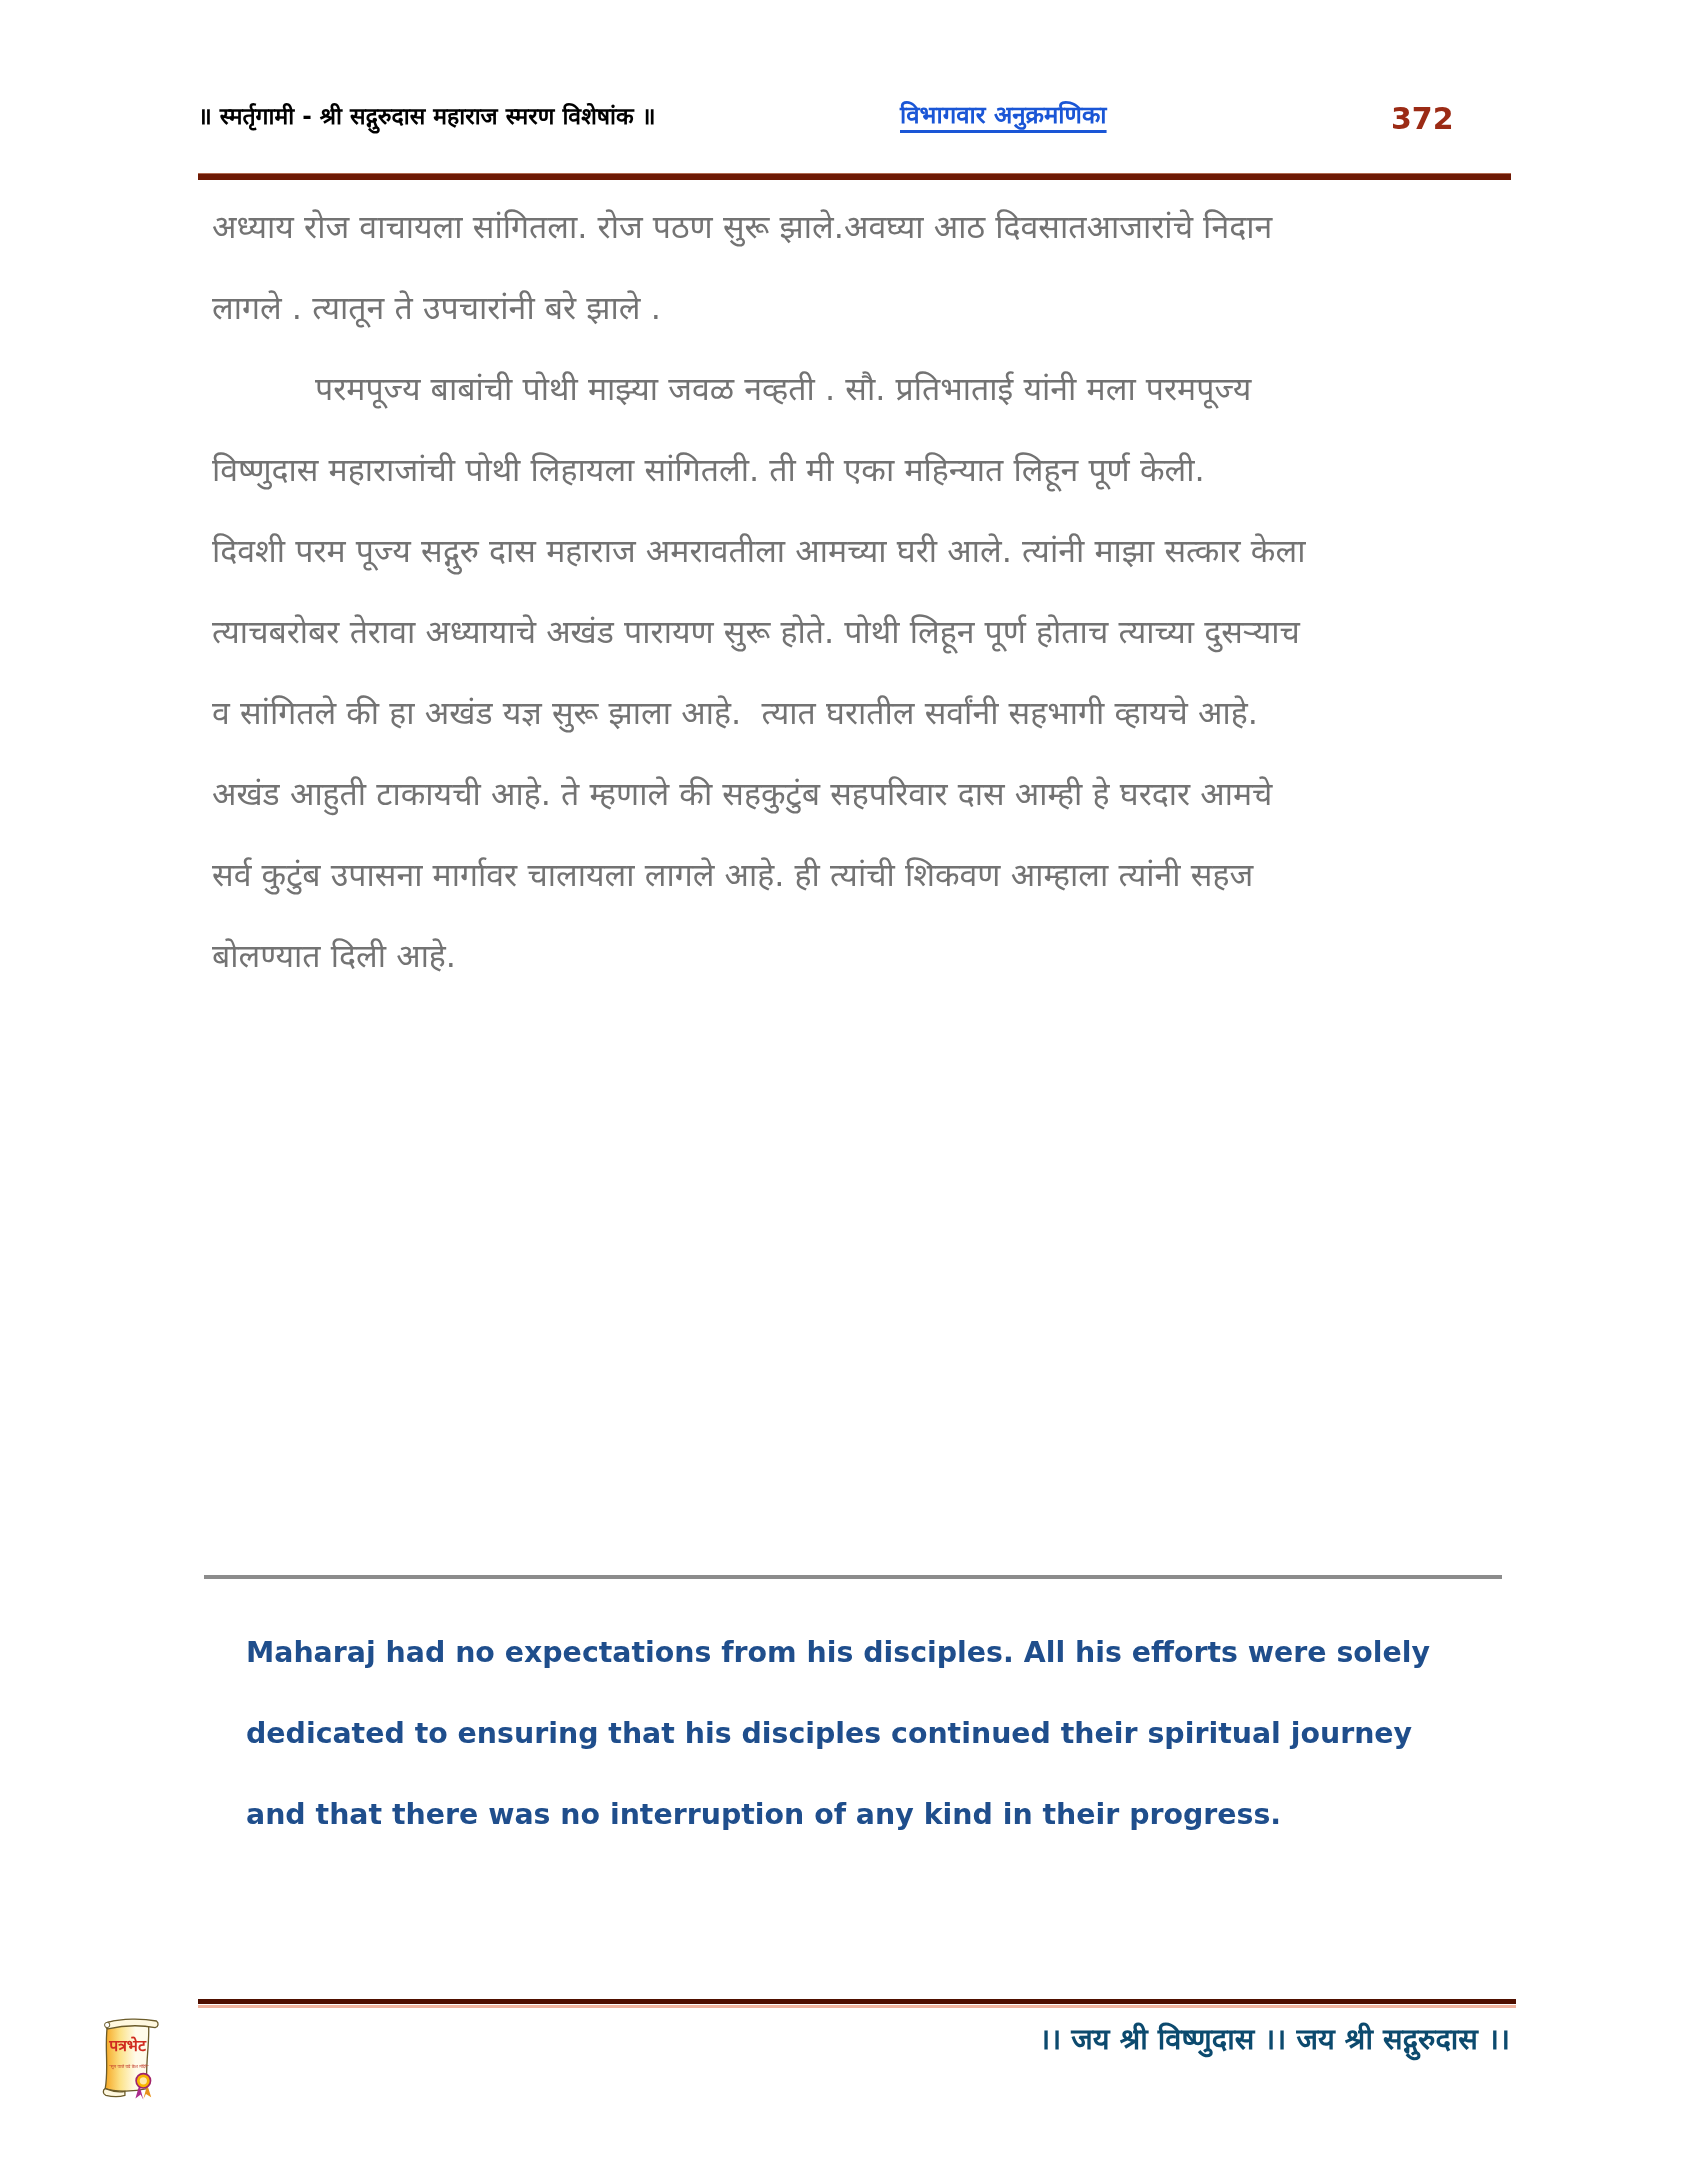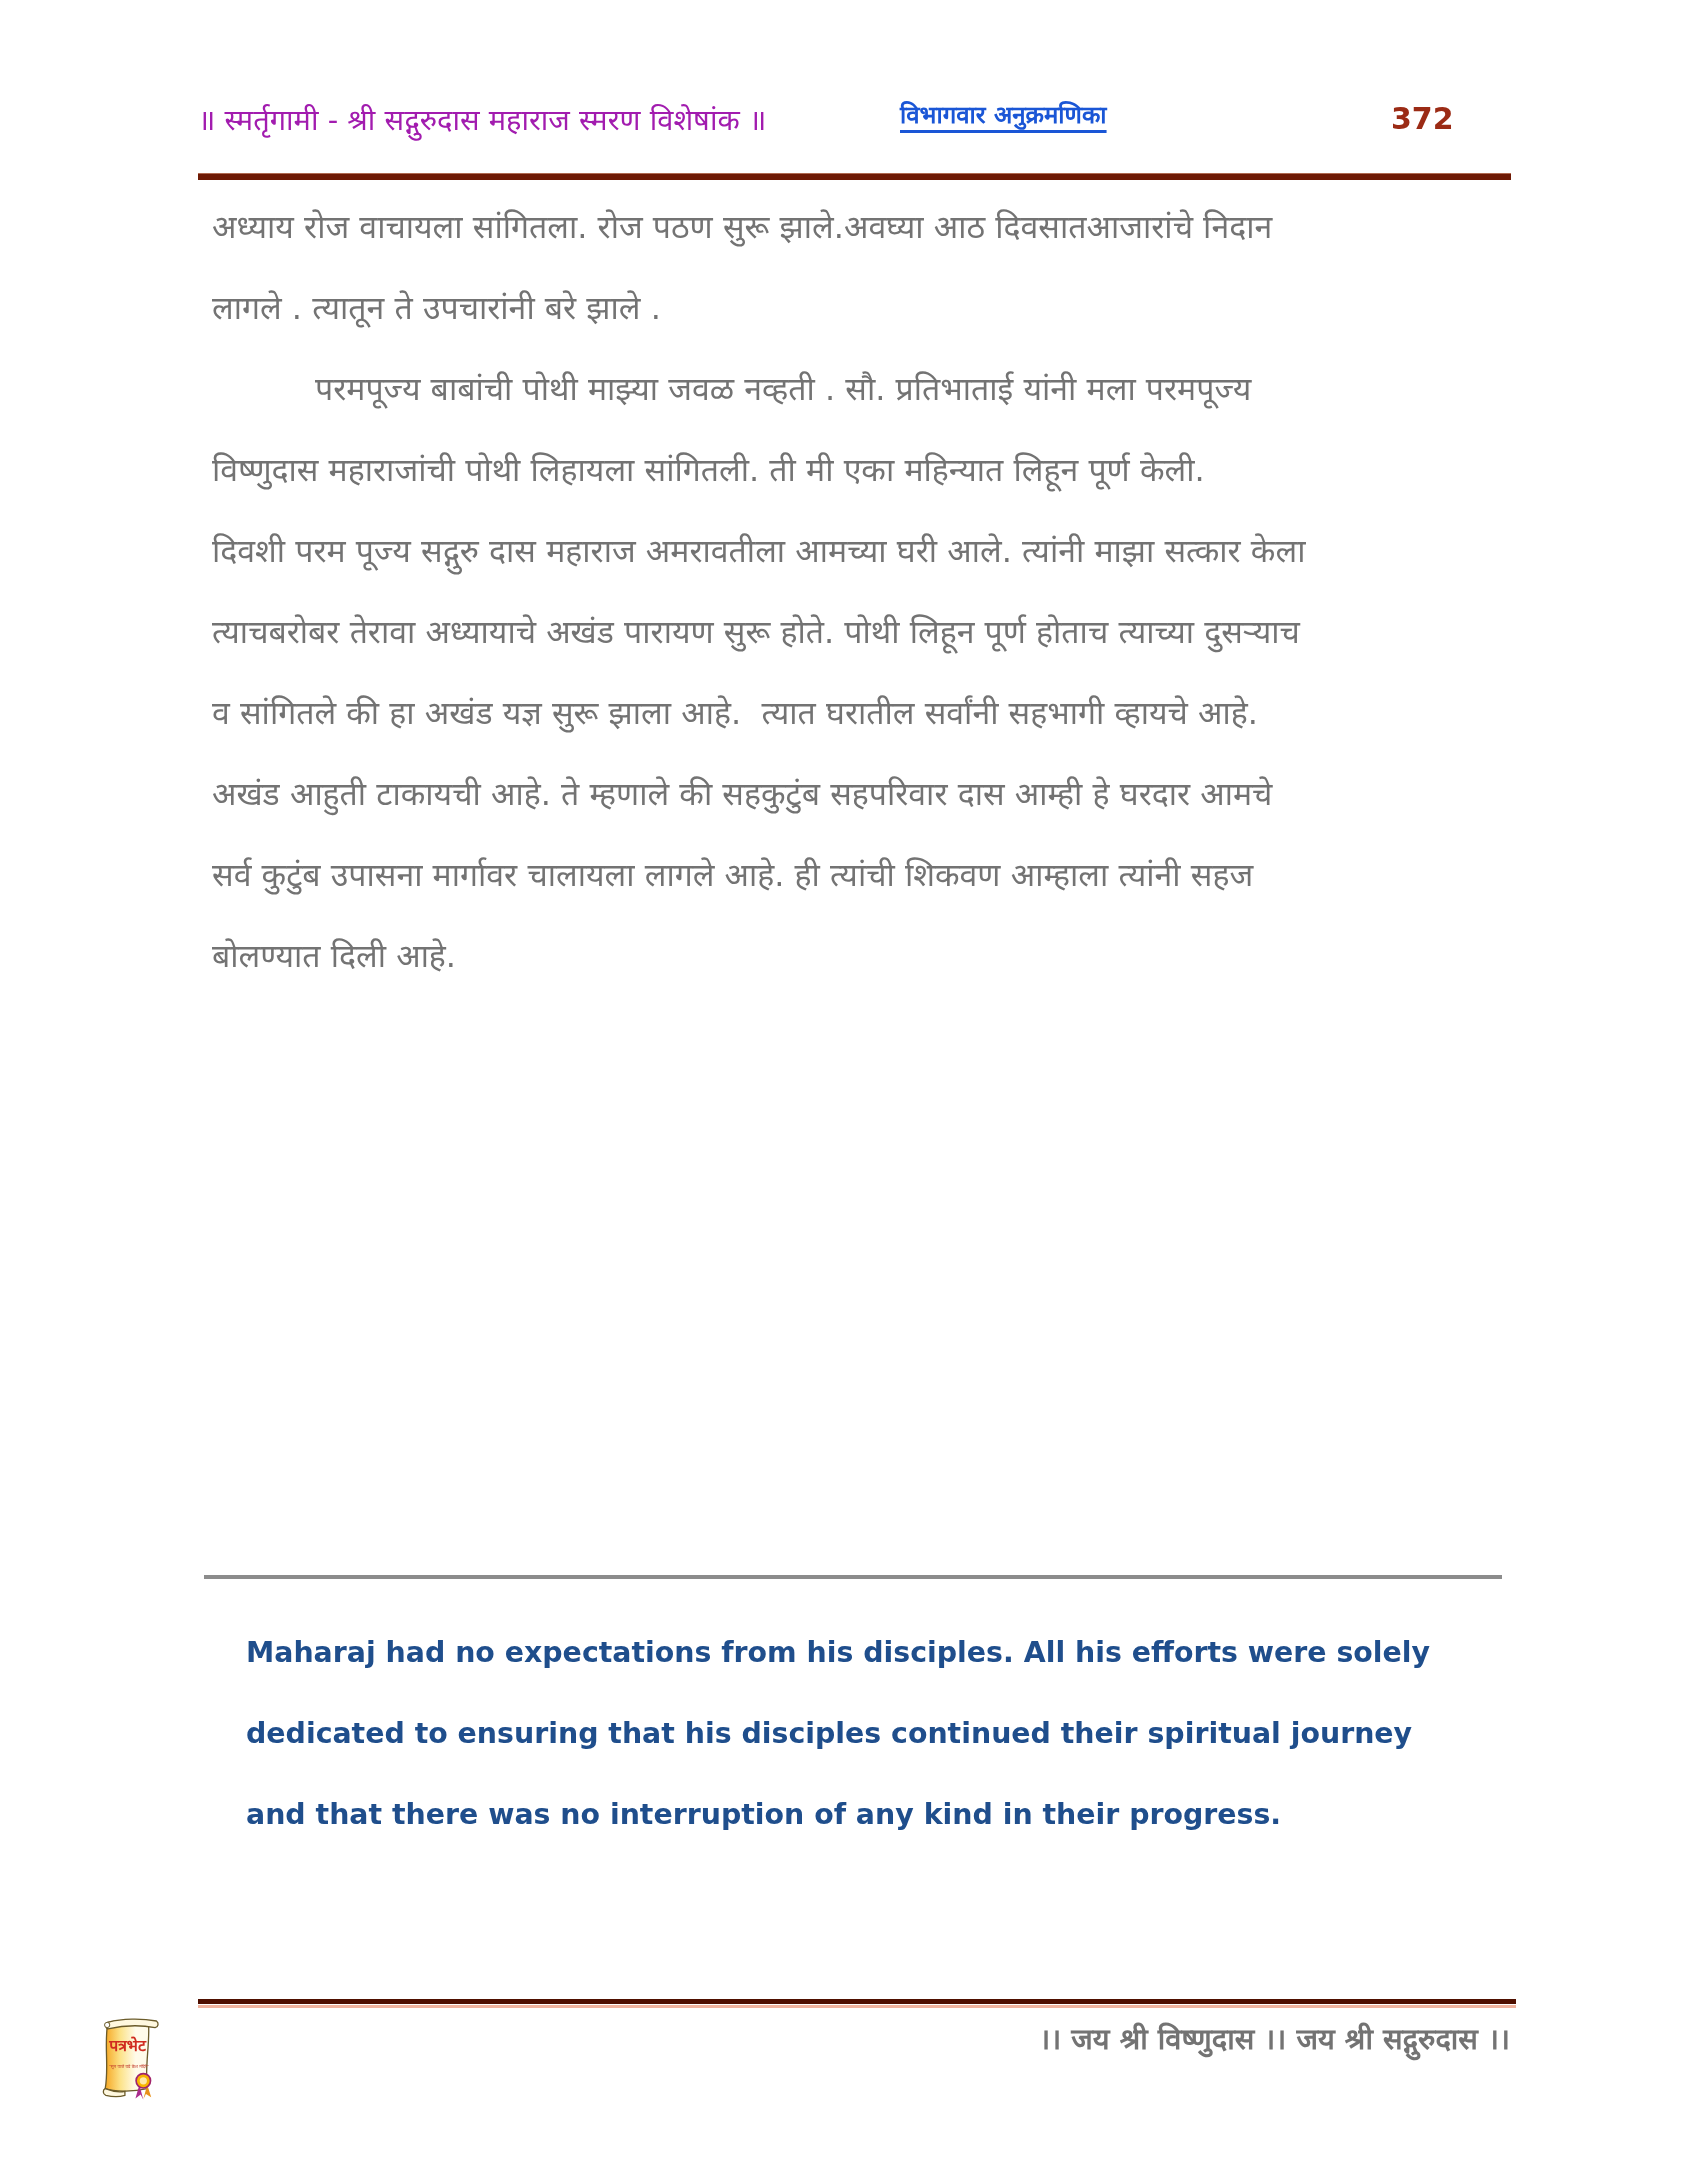--- a/index.html
+++ b/index.html
@@ -4,21 +4,21 @@
 <style>
   html, body { margin:0; padding:0; background:#ffffff; }
   .page {
     position:relative; width:1687px; height:2183px; background:#ffffff;
     overflow:hidden; font-family:"DejaVu Sans","Liberation Sans",sans-serif;
   }
 
   
   .header-title {
     position:absolute; left:198px; top:99px;
-    font-size:29px; font-weight:400; color:#a21caf; white-space:pre;
+    font-size:23px; font-weight:700; color:#000000; white-space:pre;
   }
   .toc-link {
     position:absolute; left:900px; top:97px;
     font-size:24px; font-weight:700; color:#1A56D6;
     text-decoration:underline; text-decoration-thickness:2.6px; text-underline-offset:6.6px;
     white-space:pre; cursor:pointer;
   }
   .page-number {
     position:absolute; left:1391px; top:101px;
     font-size:30px; font-weight:700; color:#9B2B15;
@@ -51,21 +51,21 @@
 
   
   .footer-rule-dark {
     position:absolute; left:198px; top:1999px; width:1318px; height:5.3px; background:#4F0F00;
   }
   .footer-rule-light {
     position:absolute; left:198px; top:2005px; width:1318px; height:2.6px; background:#F0B39E;
   }
   .footer-text {
     position:absolute; right:177px; top:2018px;
-    font-size:29px; font-weight:700; color:#737373; white-space:pre;
+    font-size:29px; font-weight:700; color:#0c4a6e; white-space:pre;
   }
   .logo { position:absolute; left:96px; top:2011px; }
 </style>
 </head>
 <body>
 
 <div class="page">
 
   <div class="header-title">॥ स्मर्तृगामी - श्री सद्गुरुदास महाराज स्मरण विशेषांक ॥</div>
   <a class="toc-link">विभागवार अनुक्रमणिका</a>

